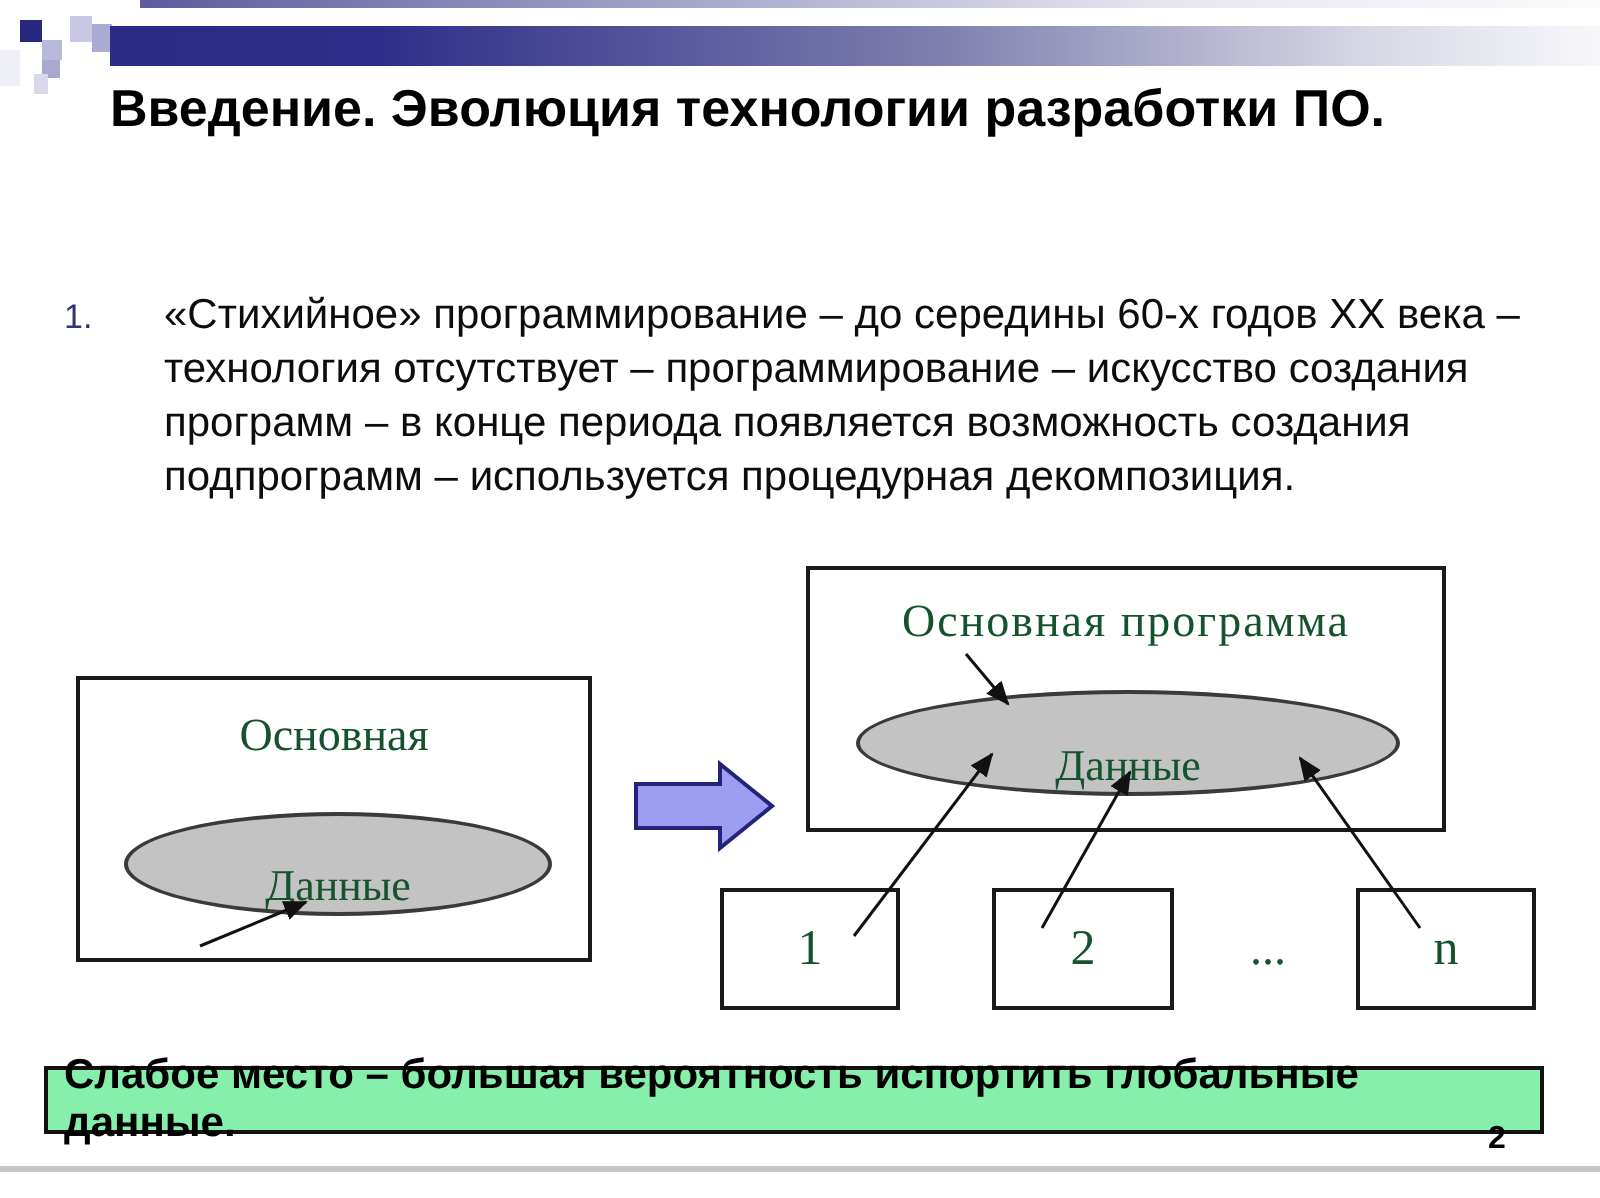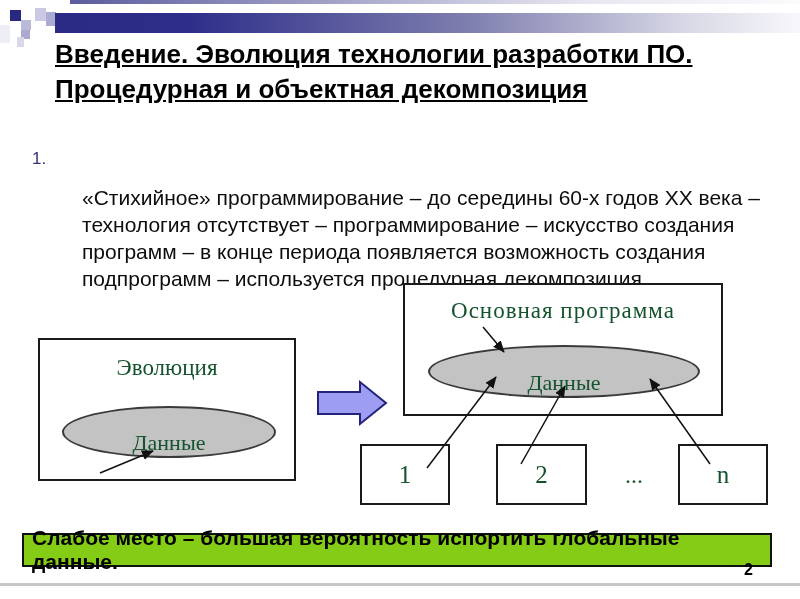--- a/index.html
+++ b/index.html
@@ -15,26 +15,26 @@
   #sq5{left:0px;top:25px;width:10px;height:18px;background:#eeeef6;}
   #sq6{left:21px;top:30px;width:9px;height:9px;background:#a9a9cf;}
   #sq7{left:17px;top:37px;width:7px;height:10px;background:#d8d8ea;}
   #bar-thin{position:absolute;left:70px;top:0;width:730px;height:4px;
             background:linear-gradient(90deg,#5c5c9e,#e6e6f0 70%,#fbfbfd);}
   #bar-main{position:absolute;left:55px;top:13px;width:745px;height:20px;
             background:linear-gradient(90deg,#2b2b85 0%,#2e2e8a 18%,#7d7dae 55%,#d9d9e6 85%,#f7f7fb 100%);}
 
   
   #title{position:absolute;left:55px;top:37px;width:720px;
-         font-size:26px;font-weight:bold;color:#000;line-height:35px;text-decoration:underline;}
+         font-size:26px;font-weight:bold;color:#000;line-height:35px;}
 
   
   #item-marker{position:absolute;left:32px;top:149px;font-size:17px;}
   #item-text{position:absolute;left:82px;top:144px;width:702px;
-             font-size:21px;line-height:27px;color:#0d0d0d;margin-top:40px;}
+             font-size:21px;line-height:27px;color:#0d0d0d;}
 
   
   .dbox{position:absolute;border:2px solid #1a1a1a;background:#ffffff;box-sizing:border-box;}
   .serif{font-family:"Liberation Serif",serif;color:#14532d;}
   #program-box{left:38px;top:338px;width:258px;height:143px;}
   #program-box-label{position:absolute;left:38px;top:355px;width:258px;text-align:center;font-size:23px;}
   #main-program-box{left:403px;top:283px;width:320px;height:133px;}
   #main-program-label{position:absolute;left:403px;top:298px;width:320px;text-align:center;
                       font-size:23px;letter-spacing:1px;}
   .ellipse{position:absolute;border:2px solid #3a3a3a;border-radius:50%;box-sizing:border-box;
@@ -69,30 +69,29 @@
     <div class="sq" id="sq4"></div>
     <div class="sq" id="sq5"></div>
     <div class="sq" id="sq6"></div>
     <div class="sq" id="sq7"></div>
     <div id="bar-thin"></div>
     <div id="bar-main"></div>
   </div>
 
   <div id="title">
     <div>Введение. Эволюция технологии разработки ПО.</div>
-    <div>Процедурная и объектная декомпозиция</div>
   </div>
 
   <div id="item-marker" style="color: rgb(51, 51, 119);">1.</div>
   <div id="item-text">«Стихийное» программирование – до середины 60-х годов XX века – технология отсутствует – программирование – искусство создания программ – в конце периода появляется возможность создания подпрограмм – используется процедурная декомпозиция.</div>
 
   <div>
 
     <div class="dbox" id="program-box"></div>
-    <div class="serif" id="program-box-label">Эволюция</div>
+    <div class="serif" id="program-box-label">Основная</div>
     <div class="ellipse serif" id="program-ellipse" style="background: rgb(195, 195, 195);">
       <span>Данные</span>
     </div>
 
     <div class="dbox" id="main-program-box"></div>
     <div class="serif" id="main-program-label">Основная программа</div>
     <div class="ellipse serif" id="main-ellipse" style="background: rgb(195, 195, 195);">
       <span>Данные</span>
     </div>
 
@@ -115,20 +114,20 @@
       </defs>
       <polygon points="318,392 360,392 360,382 386,403 360,424 360,414 318,414" stroke-width="2" stroke="#23237a" fill="#9d9df2"></polygon>
       <line x1="100" y1="473" x2="153" y2="451" stroke="#111" stroke-width="1.5" marker-end="url(#ah)"></line>
       <line x1="483" y1="327" x2="504" y2="352" stroke="#111" stroke-width="1.5" marker-end="url(#ah)"></line>
       <line x1="427" y1="468" x2="496" y2="377" stroke="#111" stroke-width="1.5" marker-end="url(#ah)"></line>
       <line x1="521" y1="464" x2="565" y2="386" stroke="#111" stroke-width="1.5" marker-end="url(#ah)"></line>
       <line x1="710" y1="464" x2="650" y2="379" stroke="#111" stroke-width="1.5" marker-end="url(#ah)"></line>
     </svg>
   </div>
 
-  <div id="callout" style="background: #84cc16;">
+  <div id="callout" style="background: #86efac;">
     <span>Слабое место – большая вероятность испортить глобальные данные.</span>
   </div>
 
   <div id="bottom-line"></div>
   <div id="page-number">2</div>
 
 </div>
 
 </body></html>

